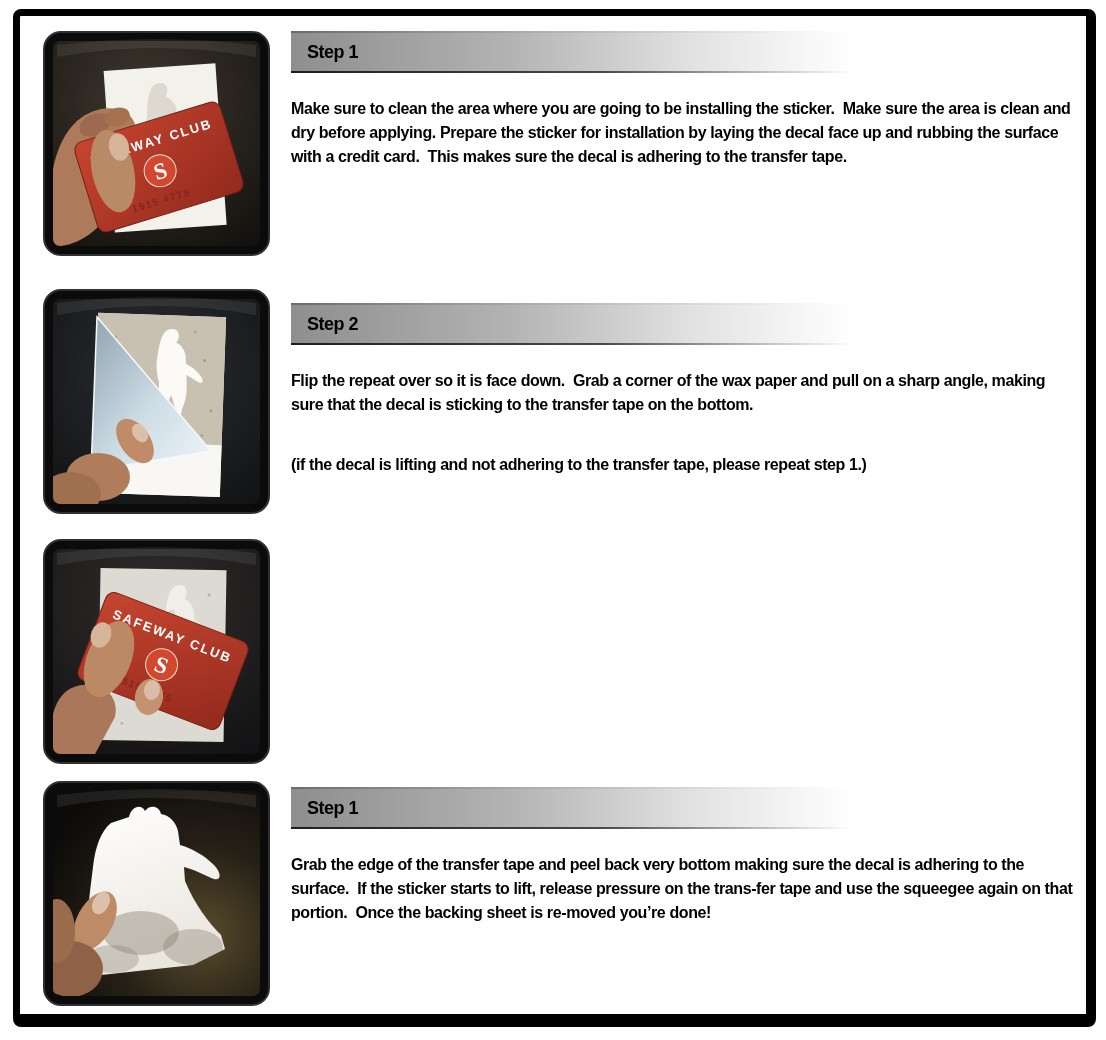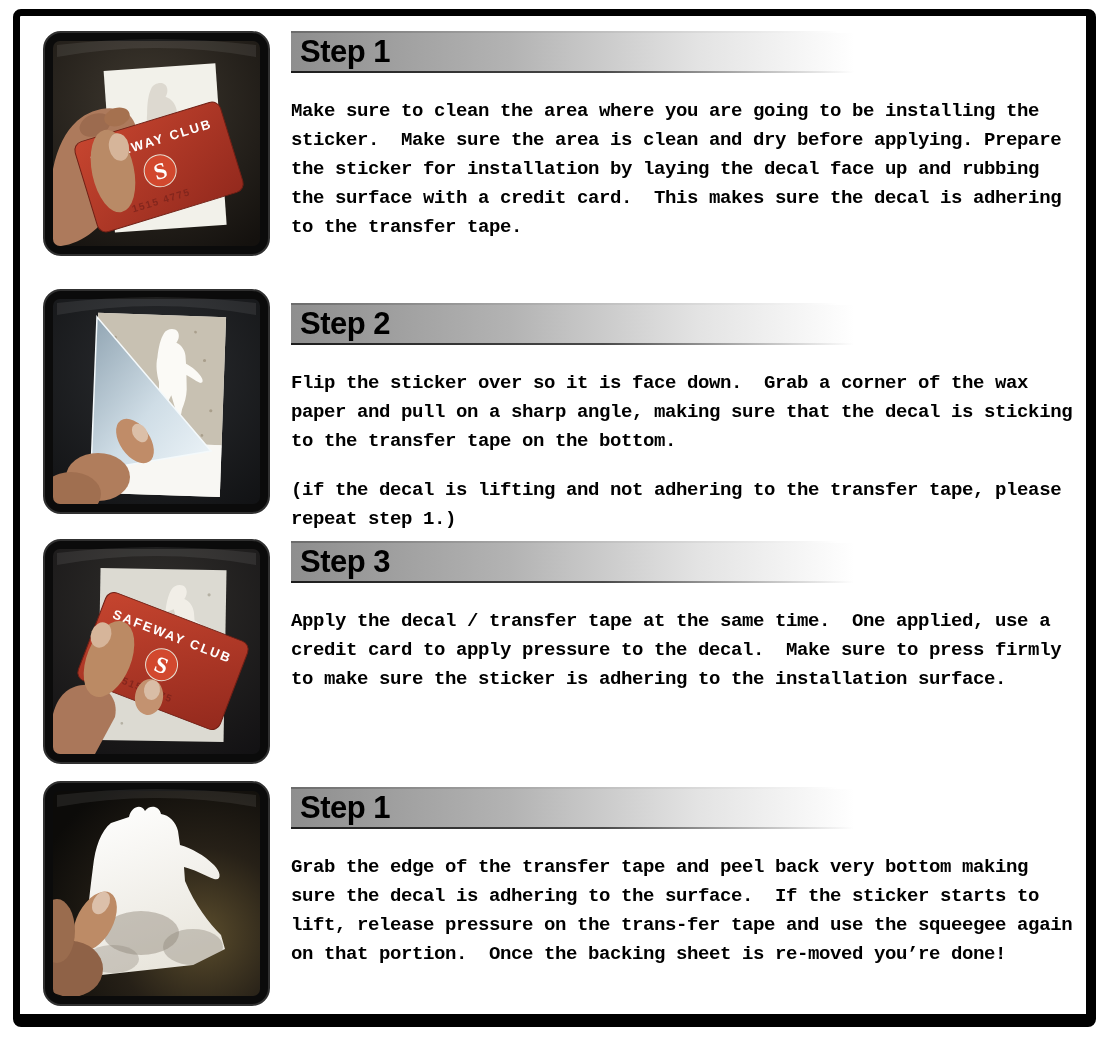--- a/index.html
+++ b/index.html
@@ -33,30 +33,30 @@
   }
   .bar::before{
     content:"";position:absolute;top:-2px;left:0;right:0;height:2px;
     background:linear-gradient(to right,#6b6b6b,rgba(110,110,110,0) 70%);
   }
   .bar::after{
     content:"";position:absolute;bottom:-2px;left:0;right:0;height:2px;
     background:linear-gradient(to right,#1d1d1d,#4a4a4a 40%,rgba(90,90,90,0) 72%);
   }
   .bar-title{
-    display:inline-block;padding-left:9px;line-height:38px;
-    font-size:31px;font-weight:bold;letter-spacing:-0.5px;
+    display:inline-block;padding-left:16px;line-height:38px;
+    font-size:18px;font-weight:bold;letter-spacing:-0.5px;
   }
 
   .step-body{
     margin:26px 0 0 0;
-    font-size:19px;font-weight:bold;letter-spacing:-0.4px;
-    line-height:29px;white-space:pre-wrap;font-family:Liberation Mono, monospace;
-  }
-  .step-body + .step-body{margin-top:20px;}
+    font-size:16px;font-weight:bold;letter-spacing:-0.4px;
+    line-height:24px;white-space:pre-wrap;
+  }
+  .step-body + .step-body{margin-top:36px;}
 
   
   .card-label{font:bold 13px "Liberation Sans",sans-serif;fill:#ffffff;letter-spacing:2px;text-anchor:middle;}
   .card-s{font:bold 23px "Liberation Serif",serif;fill:#ffffff;text-anchor:middle;}
   .card-num{font:bold 10px "Liberation Sans",sans-serif;fill:#7e241c;opacity:.85;letter-spacing:1.5px;}
 </style>
 </head>
 <body>
 
 <div id="page">
@@ -152,21 +152,21 @@
         </g>
       </g>
       <path d="M14,26 Q113,8 213,26 L213,14 Q113,2 14,14 Z" fill="#ffffff" opacity="0.08"></path>
     </svg>
   </figure>
 
   <div class="content" style="top:305px">
     <div class="bar">
       <span class="bar-title">Step 2</span>
     </div>
-    <p class="step-body">Flip the sticker over so it is face down.  Grab a corner of the wax paper and pull on a sharp angle, making sure that the decal is sticking to the transfer tape on the bottom.</p>
+    <p class="step-body">Flip the repeat over so it is face down.  Grab a corner of the wax paper and pull on a sharp angle, making sure that the decal is sticking to the transfer tape on the bottom.</p>
     <p class="step-body">(if the decal is lifting and not adhering to the transfer tape, please repeat step 1.)</p>
   </div>
 
   <figure class="photo" style="top:539px">
     <svg viewBox="0 0 227 225">
       <defs>
         <clipPath id="clip-c">
             <rect x="10" y="10" width="207" height="205" rx="7"></rect>
           </clipPath>
         <radialGradient id="bg-c" cx="50%" cy="25%" r="90%">
@@ -202,26 +202,20 @@
           <ellipse cx="66" cy="120" rx="22" ry="40" fill="#bb8a64" transform="rotate(22 66 120)"></ellipse>
           <ellipse cx="58" cy="96" rx="10" ry="13" fill="#d6b59a" transform="rotate(22 58 96)"></ellipse>
           <ellipse cx="106" cy="158" rx="14" ry="18" fill="#c39270" transform="rotate(10 106 158)"></ellipse>
           <ellipse cx="109" cy="151" rx="8" ry="10" fill="#d9bda6" transform="rotate(10 109 151)"></ellipse>
         </g>
       </g>
       <path d="M14,26 Q113,8 213,26 L213,14 Q113,2 14,14 Z" fill="#ffffff" opacity="0.08"></path>
     </svg>
   </figure>
 
-  <div class="content" style="top:543px">
-    <div class="bar">
-      <span class="bar-title">Step 3</span>
-    </div>
-    <p class="step-body">Apply the decal / transfer tape at the same time.  One applied, use a credit card to apply pressure to the decal.  Make sure to press firmly to make sure the sticker is adhering to the installation surface.</p>
-  </div>
 
   <figure class="photo" style="top:781px">
     <svg viewBox="0 0 227 225">
       <defs>
         <clipPath id="clip-d">
             <rect x="10" y="10" width="207" height="205" rx="7"></rect>
           </clipPath>
         <radialGradient id="bg-d" cx="72%" cy="70%" r="85%">
           <stop offset="0" stop-color="#5a4c2c"></stop>
             <stop offset="0.5" stop-color="#262017"></stop>

